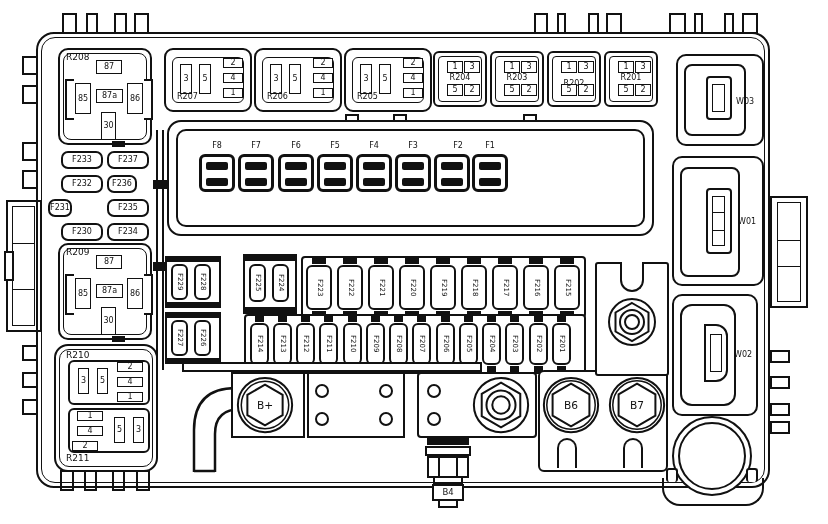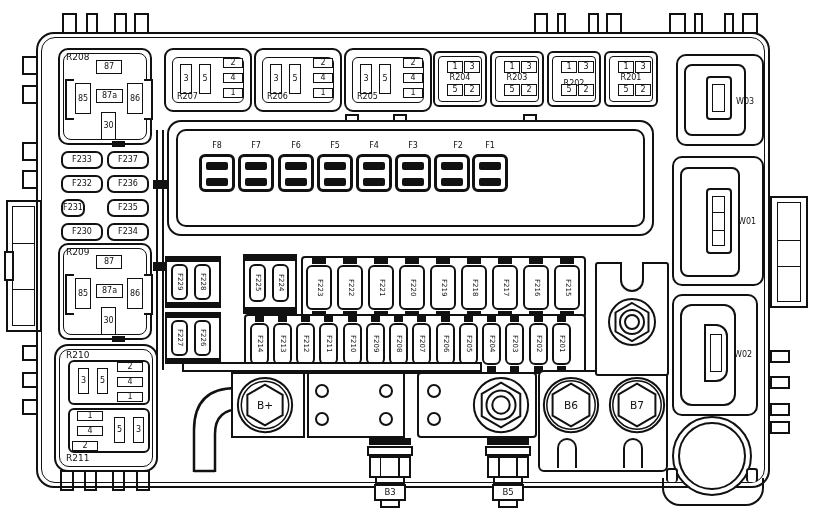--- a/index.html
+++ b/index.html
@@ -102,22 +102,22 @@
   <div class="pin" style="left:75px;top:83px;width:16px;height:31px">85</div>
   <div class="pin" style="left:96px;top:89px;width:27px;height:14px">87a</div>
   <div class="pin" style="left:127px;top:83px;width:16px;height:31px">86</div>
   <div class="brr" style="left:144px;top:79px;width:9px;height:41px"></div>
   <div class="pin" style="left:101px;top:112px;width:15px;height:28px">30</div>
   <div class="blk" style="left:112px;top:141px;width:13px;height:6px"></div>
 
   <div class="fuse-h" style="left:61px;top:151px;width:42px;height:18px">F233</div>
   <div class="fuse-h" style="left:107px;top:151px;width:42px;height:18px">F237</div>
   <div class="fuse-h" style="left:61px;top:175px;width:42px;height:18px">F232</div>
-  <div class="fuse-h" style="left:107px;top:175px;width:42px;height:18px">F236</div>
-  <div class="fuse-h" style="left:61px;top:199px;width:24px;height:18px">F231</div>
+  <div class="fuse-h" style="left:107px;top:175px;width:30px;height:18px">F236</div>
+  <div class="fuse-h" style="left:48px;top:199px;width:24px;height:18px">F231</div>
   <div class="fuse-h" style="left:107px;top:199px;width:42px;height:18px">F235</div>
   <div class="fuse-h" style="left:61px;top:223px;width:42px;height:18px">F230</div>
   <div class="fuse-h" style="left:107px;top:223px;width:42px;height:18px">F234</div>
 
   <div class="b" style="left:58px;top:243px;width:94px;height:97px;border-radius:10px"></div>
   <div class="b1" style="left:63px;top:248px;width:84px;height:87px;border-radius:8px"></div>
   <div class="lbl" style="left:66px;top:248px">R209</div>
   <div class="pin" style="left:96px;top:255px;width:26px;height:14px">87</div>
   <div class="brl" style="left:65px;top:274px;width:9px;height:41px"></div>
   <div class="pin" style="left:75px;top:278px;width:16px;height:31px">85</div>
@@ -345,34 +345,26 @@
 
   <div class="b" style="left:595px;top:262px;width:74px;height:114px;border-radius:3px"></div>
   <div class="uslot-bot" style="left:620px;top:262px;width:24px;height:30px;border-top:none"></div>
   <svg style="left:606px;top:296px" width="52" height="52" viewBox="0 0 52 52">
     <circle cx="26" cy="26" r="23" fill="none" stroke="#111" stroke-width="2"></circle>
     <polygon points="26,7 42.5,16.5 42.5,35.5 26,45 9.5,35.5 9.5,16.5" fill="none" stroke="#111" stroke-width="2"></polygon>
     <circle cx="26" cy="26" r="12" fill="none" stroke="#111" stroke-width="2"></circle>
     <circle cx="26" cy="26" r="7" fill="none" stroke="#111" stroke-width="2"></circle>
   </svg>
 
-  <div class="stud" style="left:365px;top:446px">
+  <div class="stud" style="left:423px;top:446px">
     <div class="sb"></div>
       <div class="sc"></div>
     <div class="sh"></div>
       <div class="sn"></div>
-    <div class="st">B3</div>
-      <div class="sf"></div>
-  </div>
-  <div class="stud" style="left:483px;top:446px">
-    <div class="sb"></div>
-      <div class="sc"></div>
-    <div class="sh"></div>
-      <div class="sn"></div>
-    <div class="st">B5</div>
+    <div class="st">B4</div>
       <div class="sf"></div>
   </div>
 
   <div class="b" style="left:676px;top:54px;width:88px;height:92px;border-radius:10px"></div>
   <div class="b" style="left:684px;top:64px;width:62px;height:72px;border-radius:8px"></div>
   <div class="b" style="left:706px;top:76px;width:26px;height:44px;border-radius:4px"></div>
   <div class="b1" style="left:712px;top:84px;width:13px;height:28px"></div>
   <div class="lbl8" style="left:736px;top:98px">W03</div>
 
   <div class="b" style="left:672px;top:156px;width:92px;height:130px;border-radius:10px"></div>

